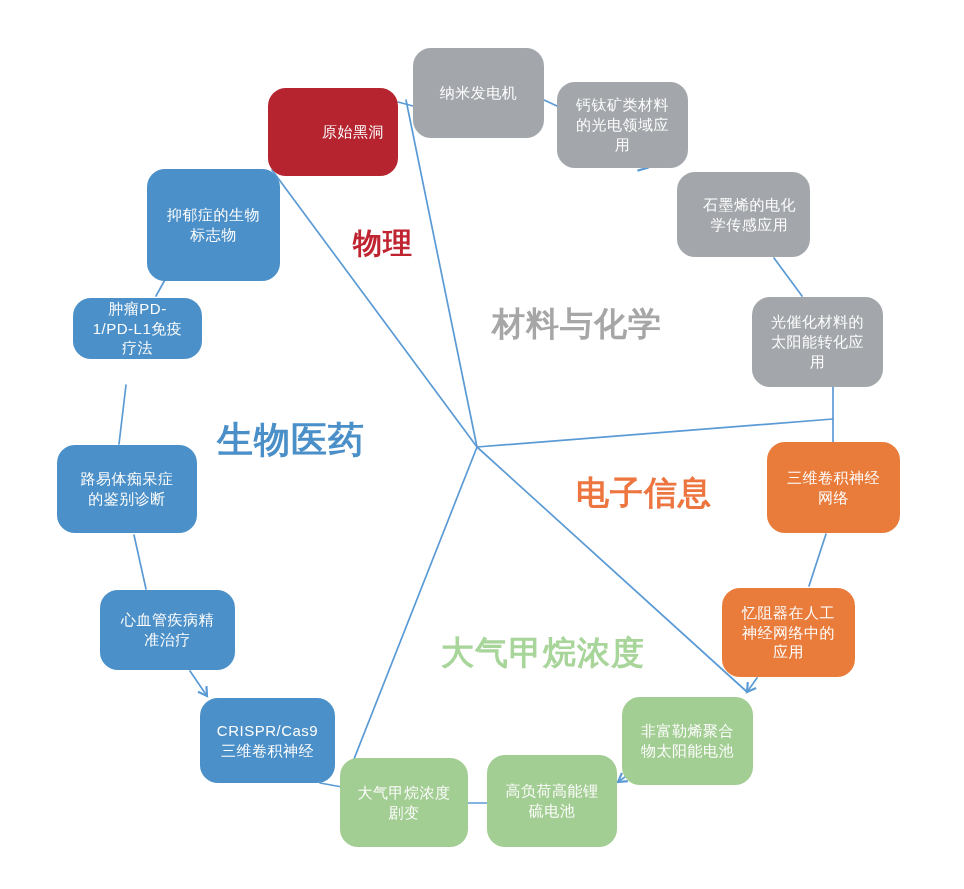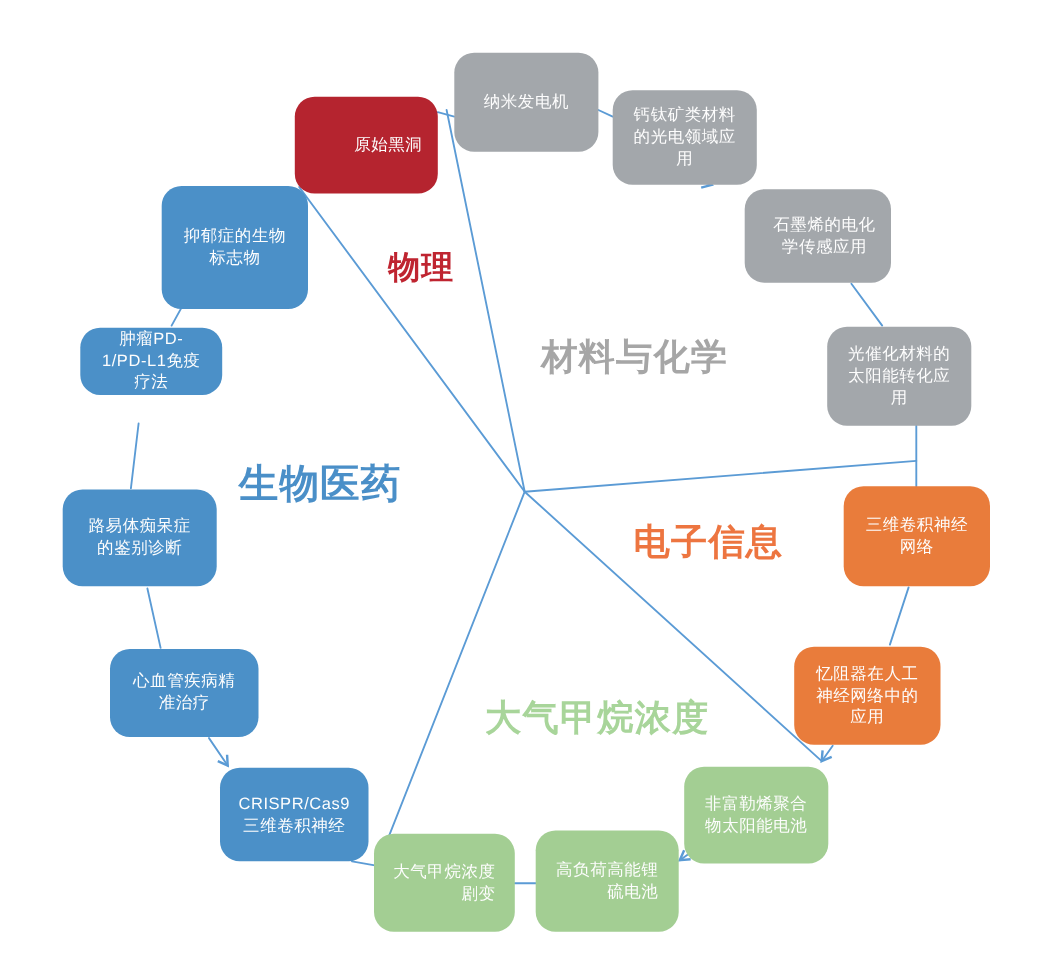--- a/index.html
+++ b/index.html
@@ -13,21 +13,21 @@
     position:absolute;z-index:2;
     display:flex;align-items:center;justify-content:center;
     text-align:center;color:#fdfdfd;
     font-size:15px;line-height:1.33;
     border-radius:18px;padding:6px 8px;box-sizing:border-box;
     white-space:pre-line;letter-spacing:0.5px;
   }
   .n-red{background:#b5242f;}
   .n-gray{background:#a3a7ab;}
   .n-orange{background:#e97c3b;}
-  .n-green{background:#a3ce93;text-align:right;}
+  .n-green{background:#a3ce93;}
   .n-blue{background:#4b90c8;}
   .cat{
     position:absolute;z-index:2;font-weight:bold;
     letter-spacing:1px;white-space:nowrap;
   }
   .cat-physics{color:#bf2430;font-size:29px;}
   .cat-materials{color:#a6a6a6;font-size:33px;}
   .cat-electronics{color:#ed7540;font-size:33px;}
   .cat-energy{color:#a8d59a;font-size:33px;}
   .cat-biomed{color:#4a8fc8;font-size:36px;}

